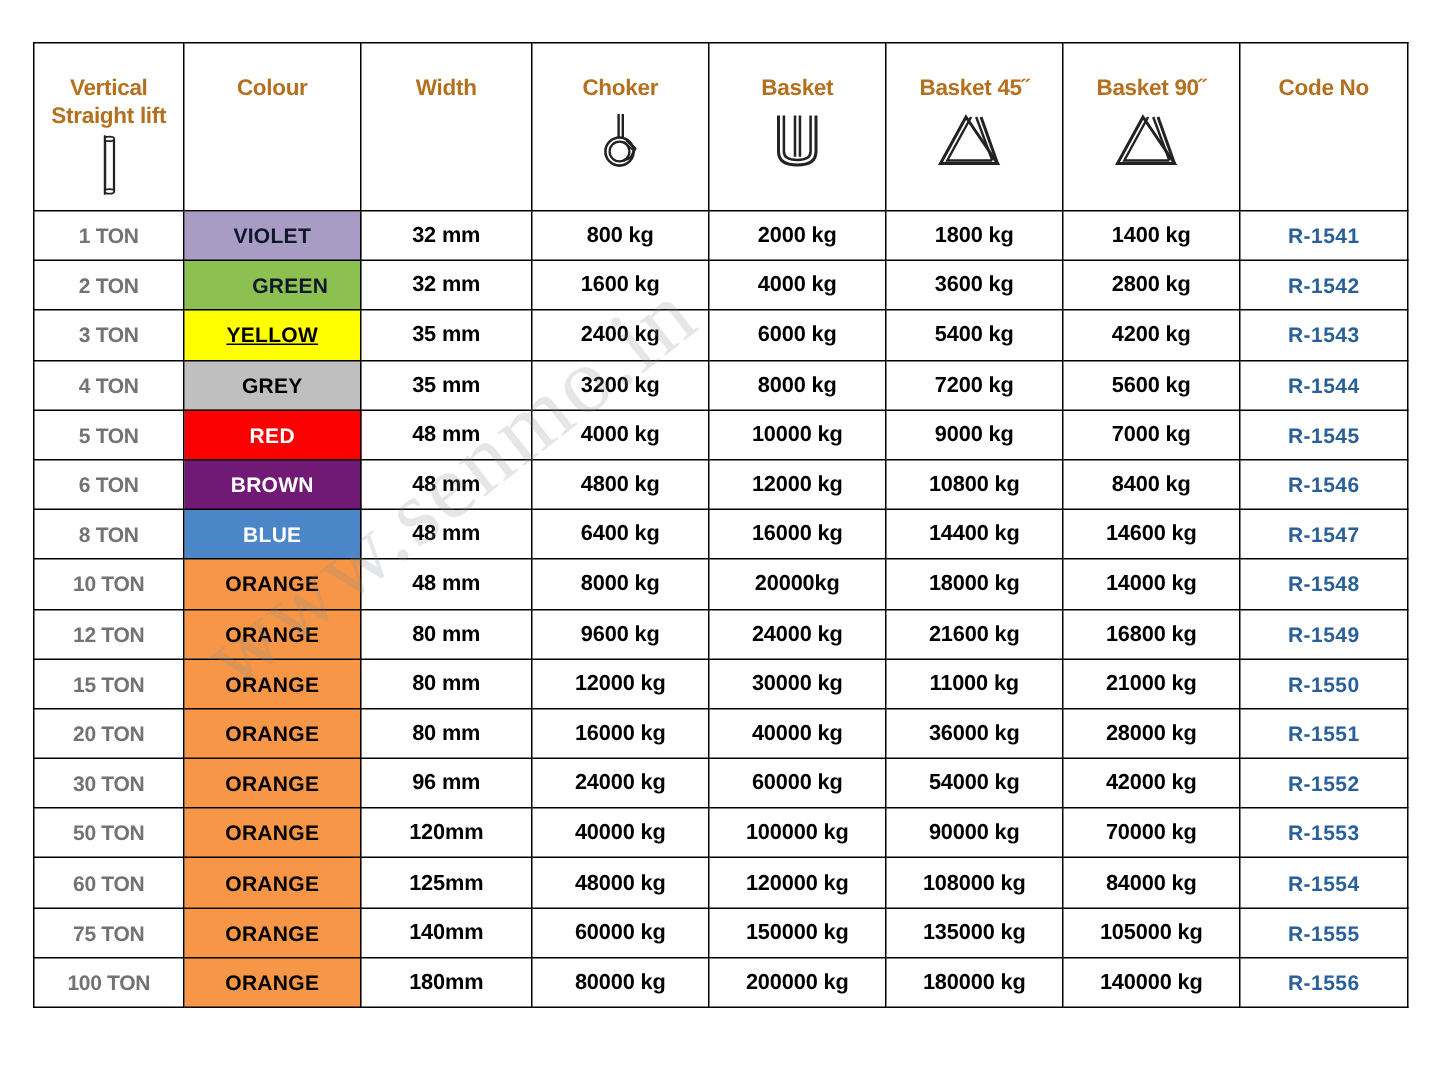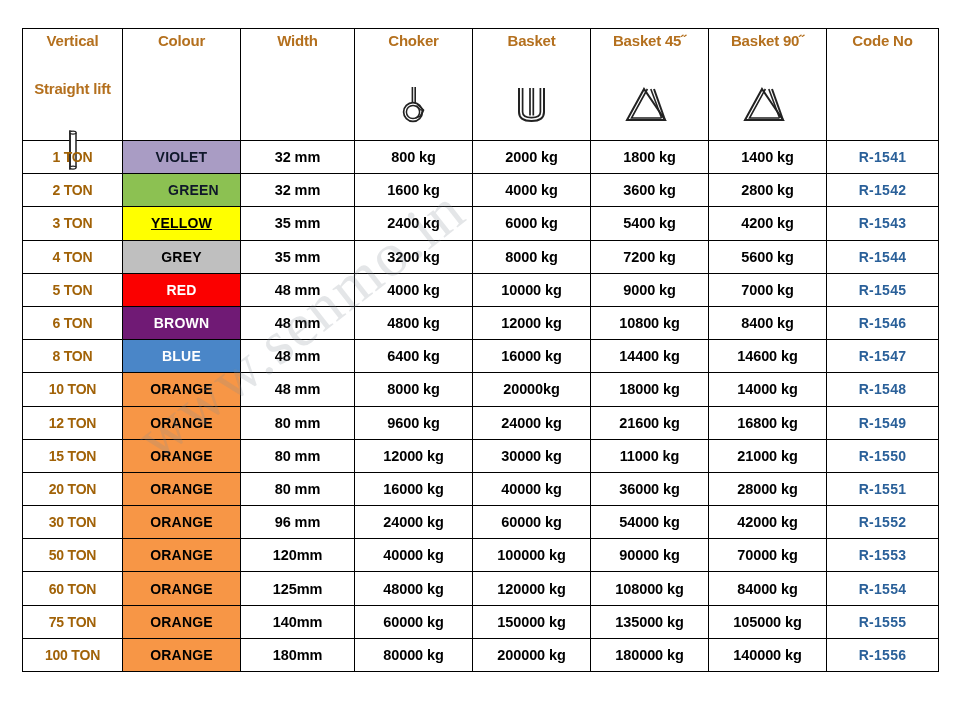--- a/index.html
+++ b/index.html
@@ -76,22 +76,22 @@
   thead tr { height: 112px; }
   .hdr-cell {
     background: #ffffff;
   }
   .hdr-inner {
     display: flex;
     flex-direction: column;
     align-items: center;
     justify-content: flex-start;
     height: 108px;
+    padding-top: 18px;
     box-sizing: border-box;
-    gap: 29px;
   }
   .hdr-label {
     font-family: "Liberation Sans", sans-serif;
     font-weight: 700;
     font-size: 15px;
     color: #b4701e;
     line-height: 19px;
     letter-spacing: -0.2px;
     white-space: nowrap;
   }
@@ -103,21 +103,21 @@
   }
   .hdr-icon.lift-icon-wrap { margin-top: 2px; }
 
   
   tbody tr { height: 33.2px; }
 
   td.cell-lift {
     font-family: "Liberation Sans", sans-serif;
     font-weight: 700;
     font-size: 14px;
-    color: #a16207;
+    color: #737373;
     letter-spacing: -0.2px;
     background: #ffffff;
   }
   td.cell-colour {
     font-family: "Liberation Sans", sans-serif;
     font-weight: 700;
     font-size: 14px;
     color: #000000;
     letter-spacing: 0.2px;
   }

